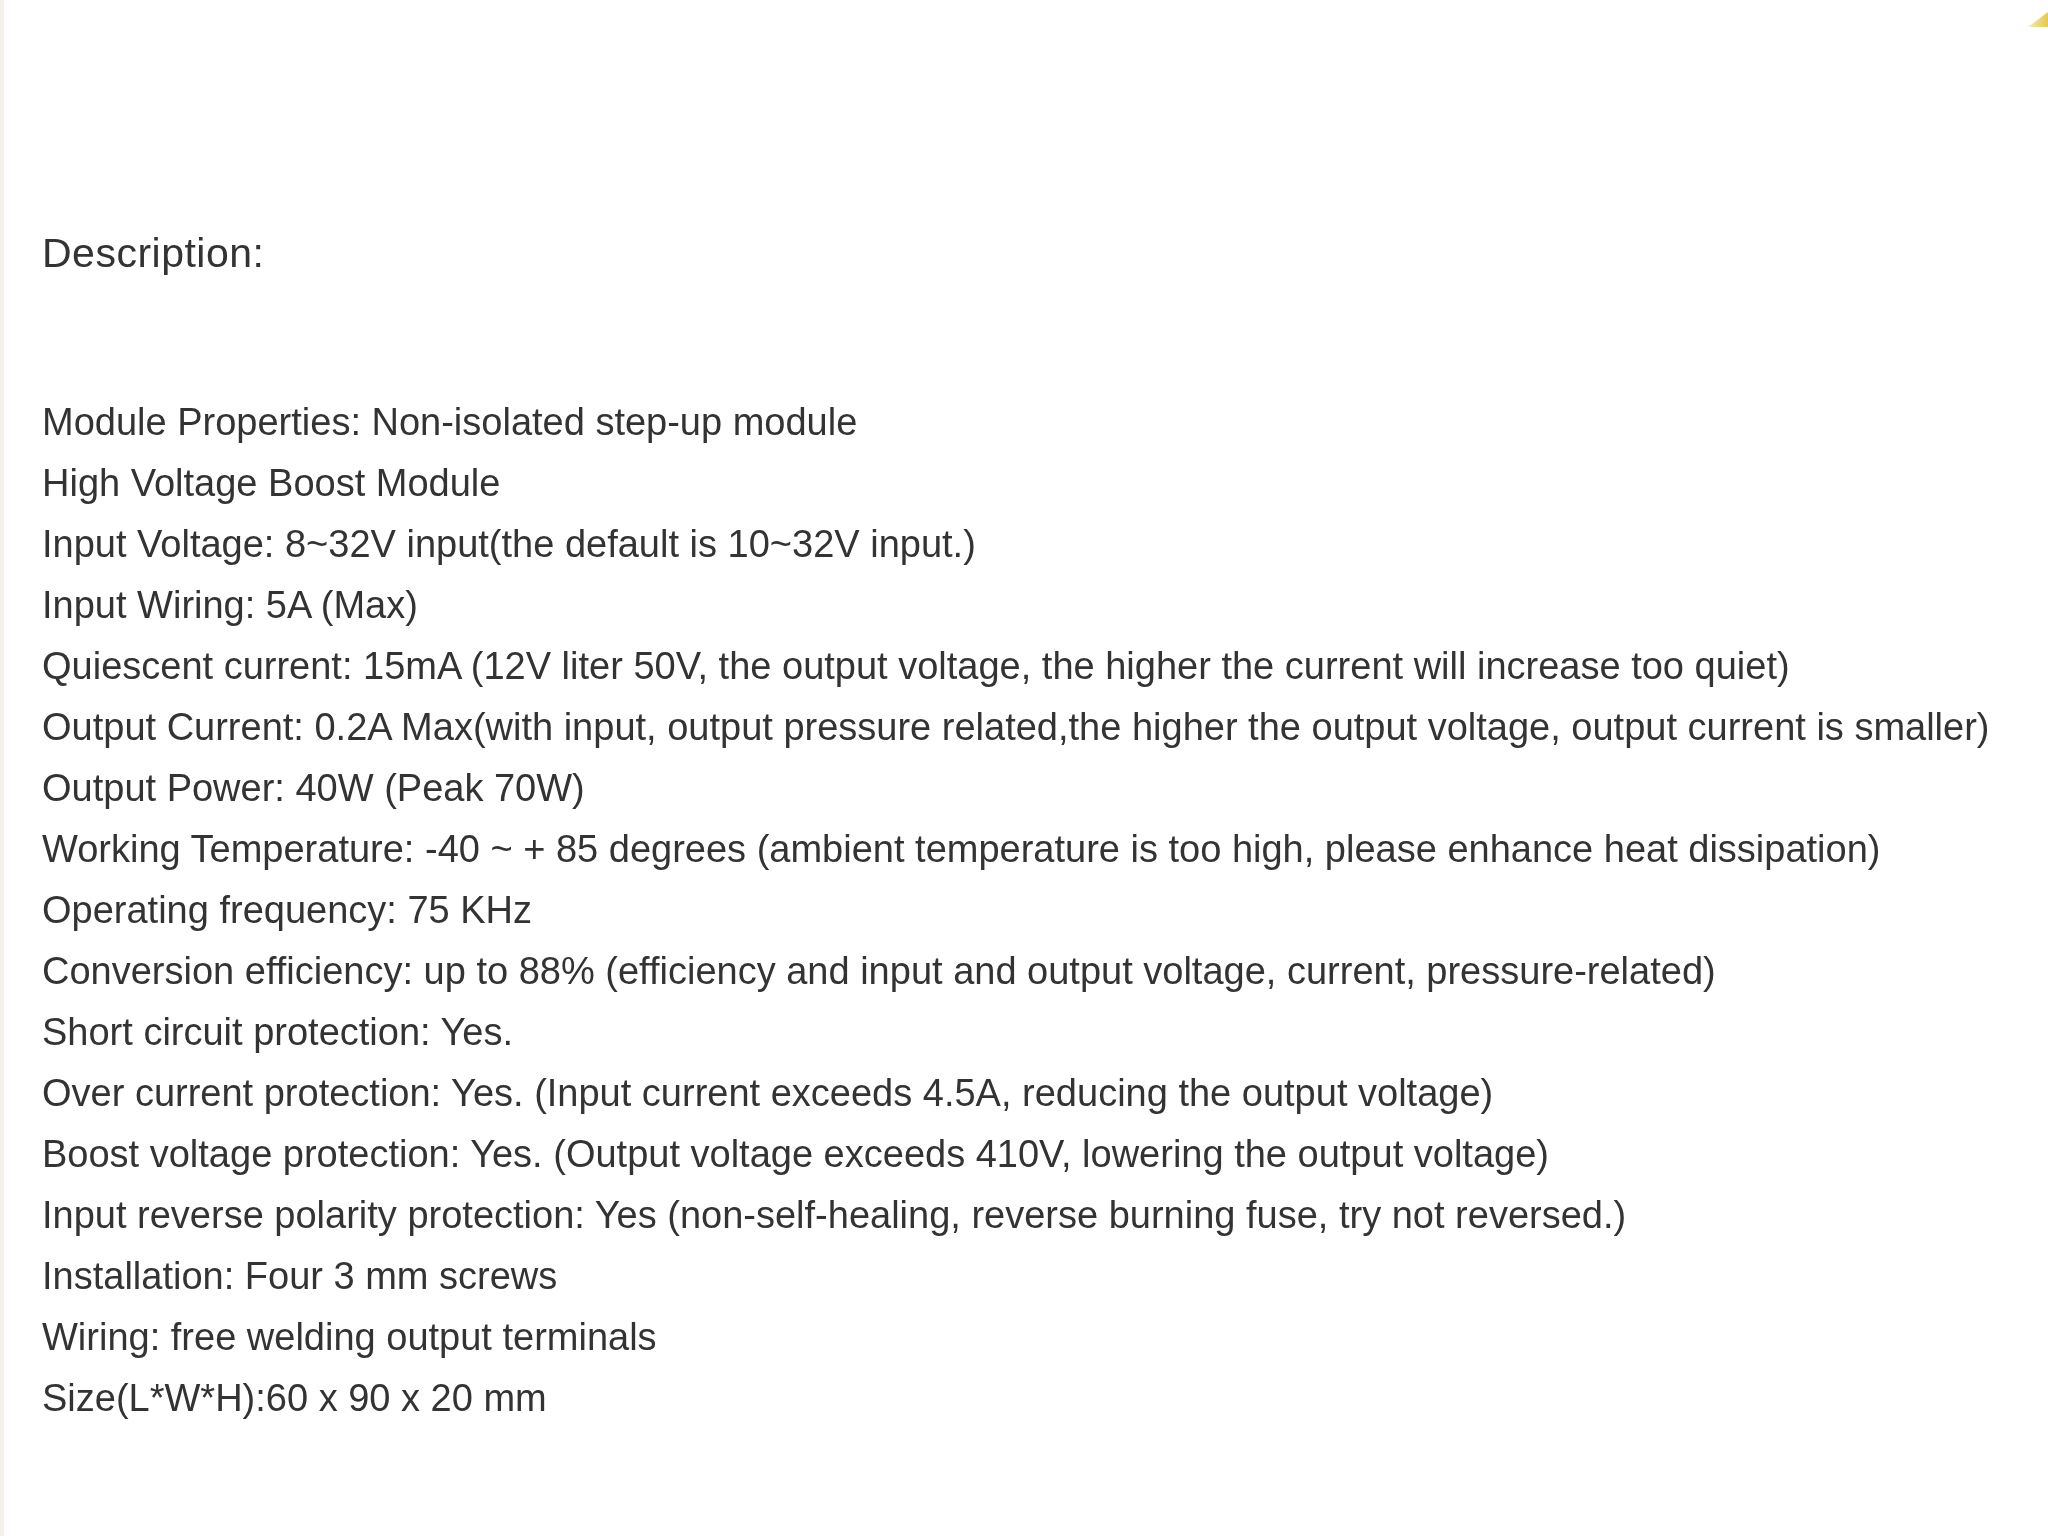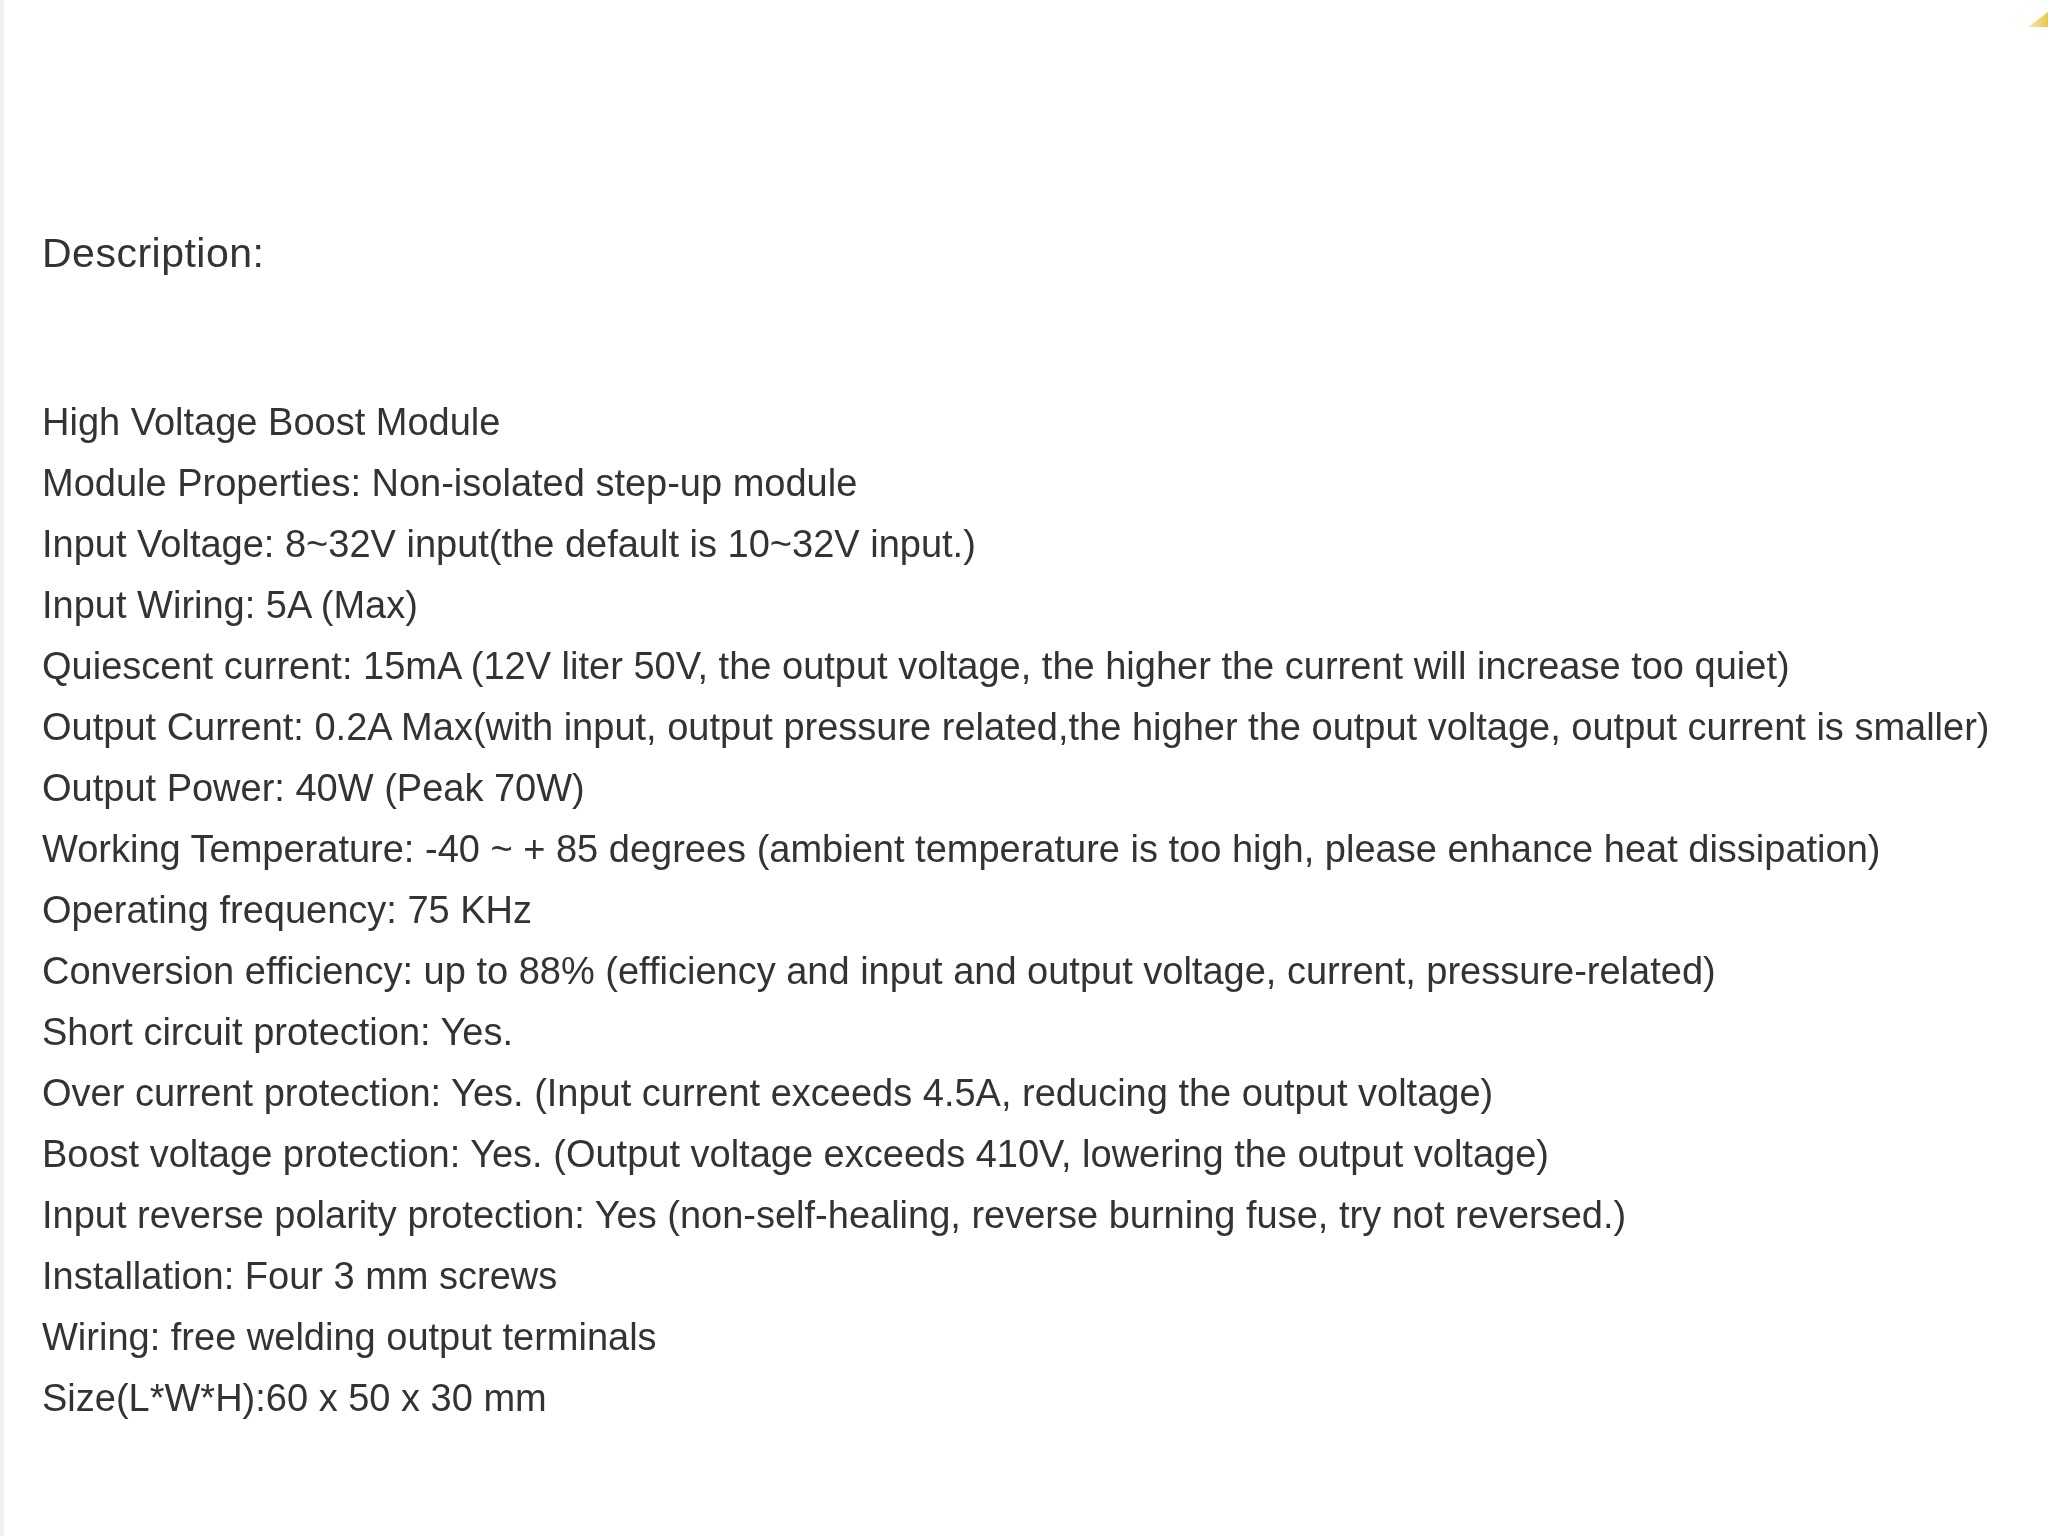--- a/index.html
+++ b/index.html
@@ -53,30 +53,30 @@
 </style>
 </head>
 <body>
 
 <div class="left-edge"></div>
 <div class="corner-accent"></div>
 
 <h2 class="page-title">Description:</h2>
 
 <div class="description-body">
+  <div class="spec-line">Module Properties: Non-isolated step-up module</div>
   <div class="spec-line">High Voltage Boost Module</div>
-  <div class="spec-line">Module Properties: Non-isolated step-up module</div>
   <div class="spec-line">Input Voltage: 8~32V input(the default is 10~32V input.)</div>
   <div class="spec-line">Input Wiring: 5A (Max)</div>
   <div class="spec-line">Quiescent current: 15mA (12V liter 50V, the output voltage, the higher the current will increase too quiet)</div>
   <div class="spec-line">Output Current: 0.2A Max(with input, output pressure related,the higher the output voltage, output current is smaller)</div>
   <div class="spec-line">Output Power: 40W (Peak 70W)</div>
   <div class="spec-line">Working Temperature: -40 ~ + 85 degrees (ambient temperature is too high, please enhance heat dissipation)</div>
   <div class="spec-line">Operating frequency: 75 KHz</div>
   <div class="spec-line">Conversion efficiency: up to 88% (efficiency and input and output voltage, current, pressure-related)</div>
   <div class="spec-line">Short circuit protection: Yes.</div>
   <div class="spec-line">Over current protection: Yes. (Input current exceeds 4.5A, reducing the output voltage)</div>
   <div class="spec-line">Boost voltage protection: Yes. (Output voltage exceeds 410V, lowering the output voltage)</div>
   <div class="spec-line">Input reverse polarity protection: Yes (non-self-healing, reverse burning fuse, try not reversed.)</div>
   <div class="spec-line">Installation: Four 3 mm screws</div>
   <div class="spec-line">Wiring: free welding output terminals</div>
-  <div class="spec-line">Size(L*W*H):60 x 50 x 30 mm</div>
+  <div class="spec-line">Size(L*W*H):60 x 90 x 20 mm</div>
 </div>
 
 </body></html>

